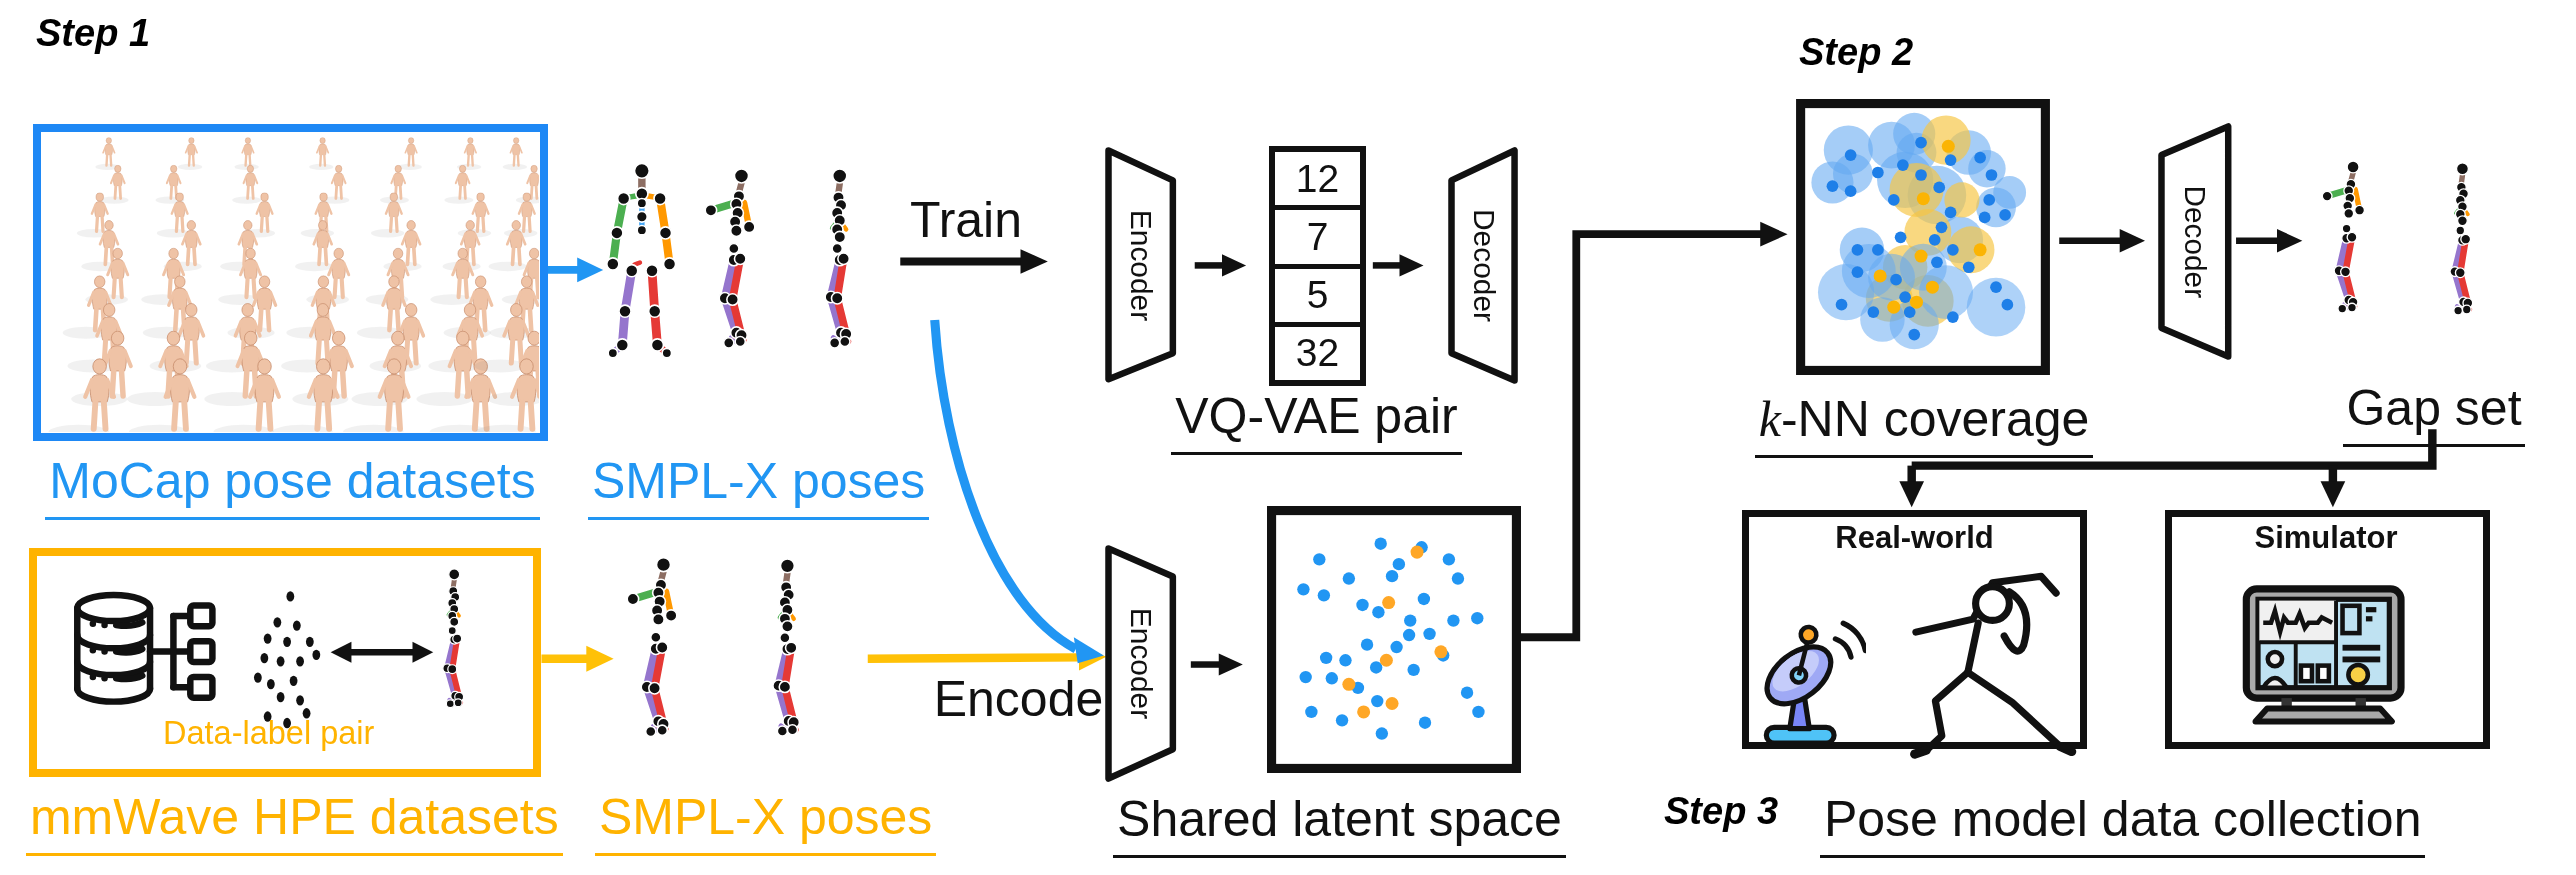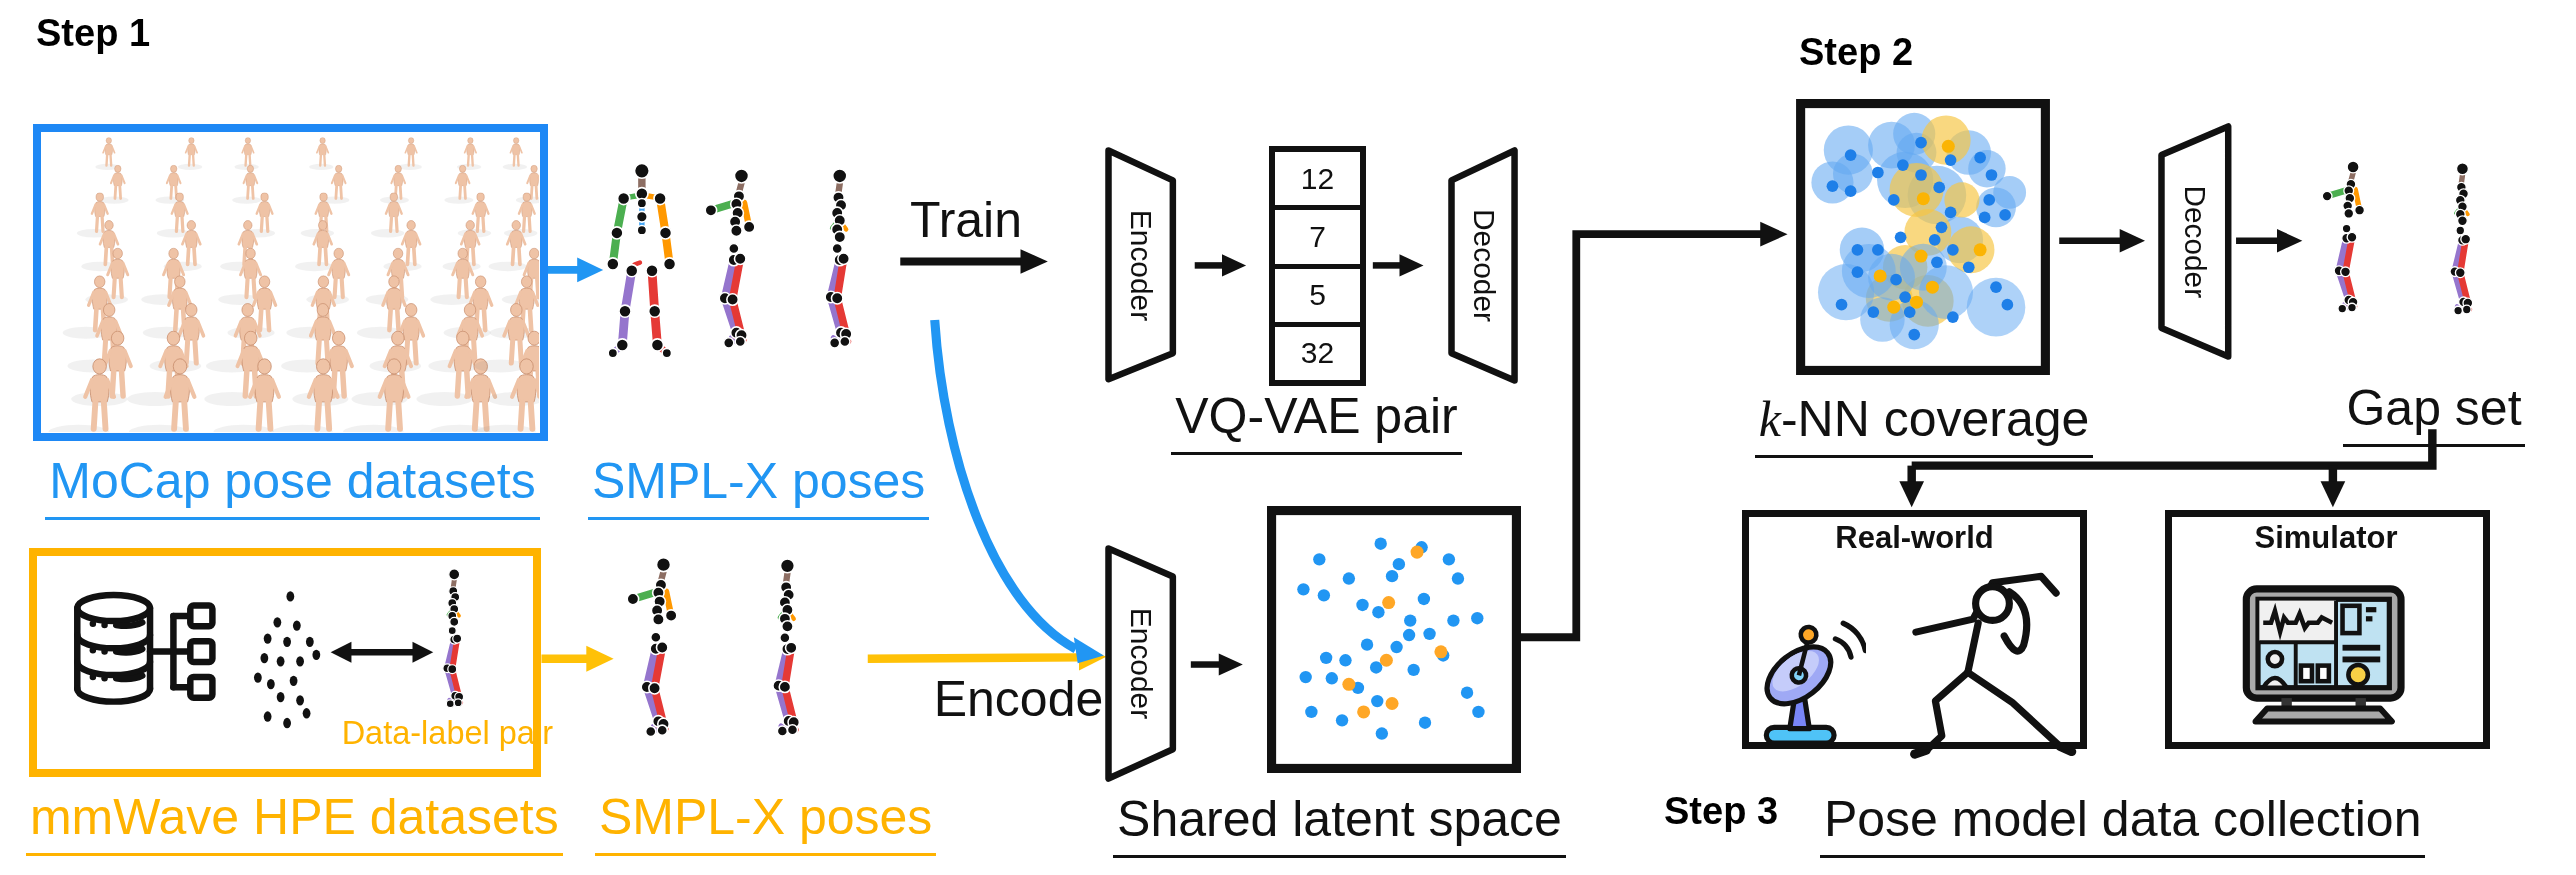--- a/index.html
+++ b/index.html
@@ -1,34 +1,34 @@
 <!DOCTYPE html>
 <html style="font-size:10.4px"><head>
 <meta charset="utf-8">
 <style>
   html,body{margin:0;padding:0;background:#fff;}
   #diagram{position:relative;width:2576px;height:876px;background:#fff;overflow:hidden;
            font-family:"Liberation Sans",sans-serif;color:#111;}
   .abs{position:absolute;}
-  .steptitle{font-weight:bold;font-size:38px;color:#000;white-space:nowrap;}
+  .steptitle{font-weight:bold;font-style:italic;font-size:38px;color:#000;white-space:nowrap;}
   .lbl{font-size:50px;text-align:center;white-space:nowrap;}
   .lbl .u{display:inline-block;border-bottom:3.9px solid currentColor;padding:0 3.9px 6.5px 3.9px;}
   .blue{color:#2196F3;}
   .yellow{color:#FFB300;}
   .black{color:#111;}
   .boxtitle{font-size:31px;color:#111;text-align:center;white-space:nowrap;font-weight:bold;}
   .outline-box{position:absolute;background:#fff;box-sizing:border-box;}
   #mocap-box{border:8.5px solid #1E88F5;}
   #mmwave-box{border:8.5px solid #FFB300;}
   .blackbox{border:7.2px solid #111;}
   #codebook{border:6.5px solid #111;display:flex;flex-direction:column;background:#fff;}
   #codebook .cell{flex:1;display:flex;align-items:center;justify-content:center;
-                  font-size:30px;color:#111;border-bottom:5.9px solid #111;}
+                  font-size:39px;color:#111;border-bottom:5.9px solid #111;}
   #codebook .cell:last-child{border-bottom:none;}
-  #datalabel{font-size:32.5px;color:#FFB300;text-align:right;white-space:nowrap;}
+  #datalabel{font-size:32.5px;color:#FFB300;text-align:left;white-space:nowrap;}
   .trap-text{font-size:46px;fill:#111;font-family:"Liberation Sans",sans-serif;}
   svg{display:block;}
   .j{fill:#111;stroke:#fff;stroke-width:2.5;}
 </style>
 </head>
 <body>
 
 <div id="diagram">
 
   <svg width="0" height="0" style="position:absolute" aria-hidden="true">

